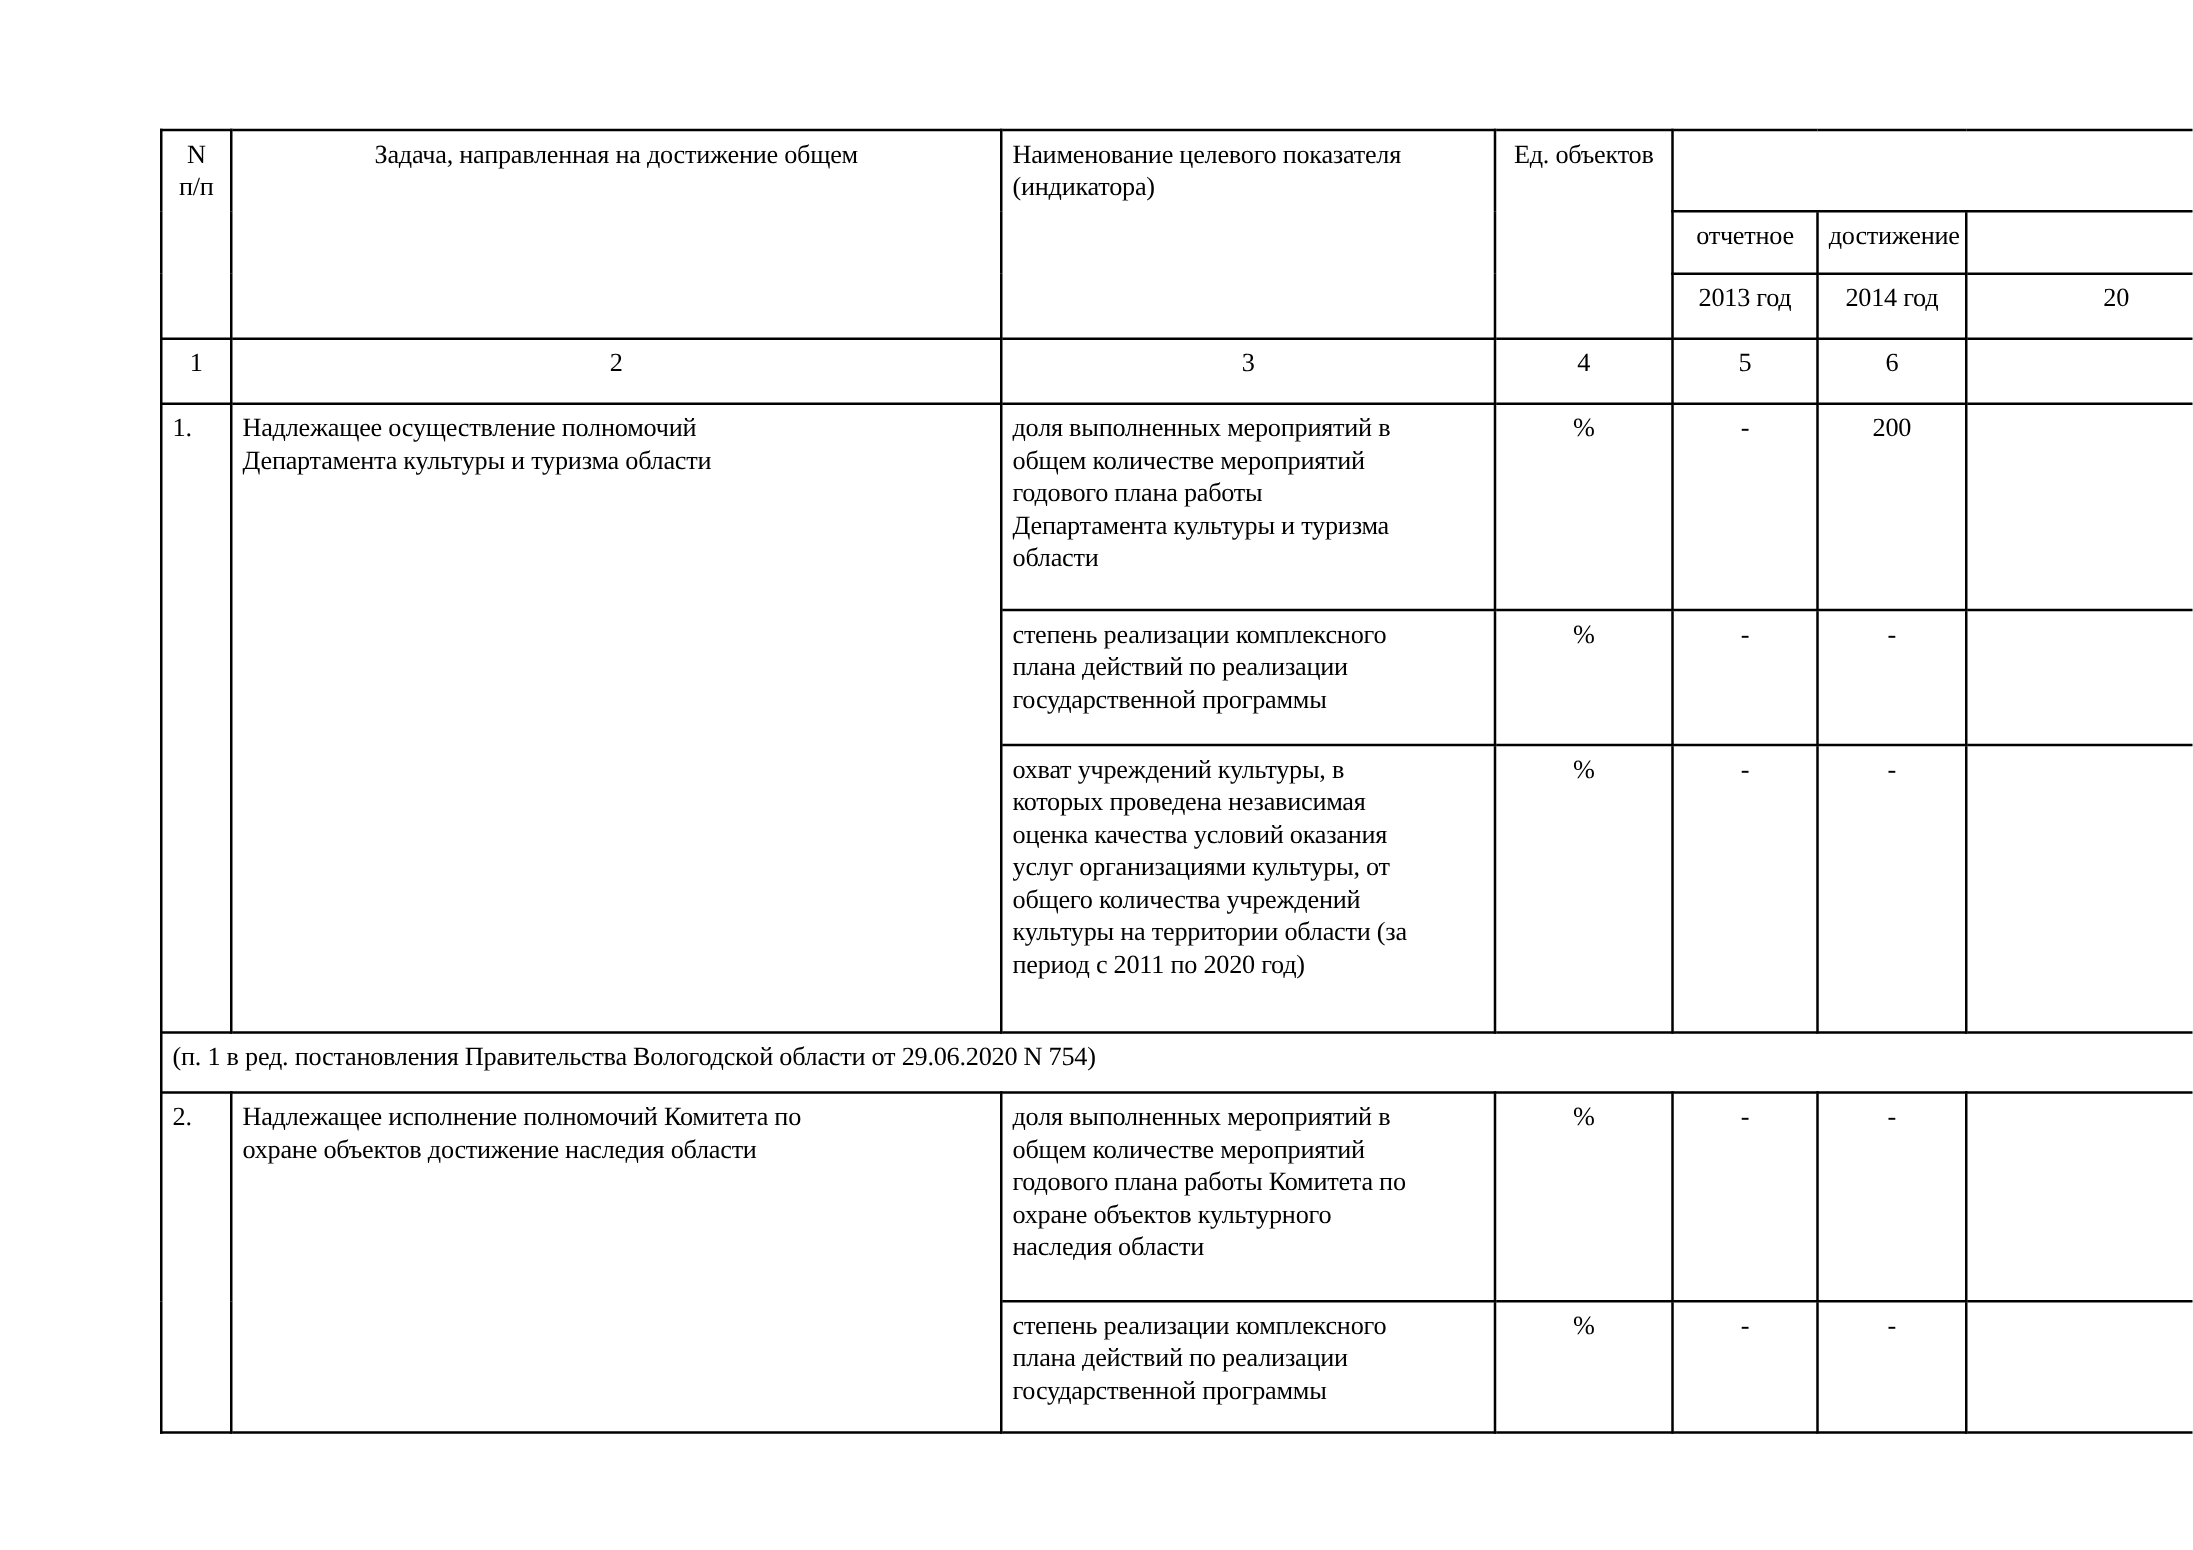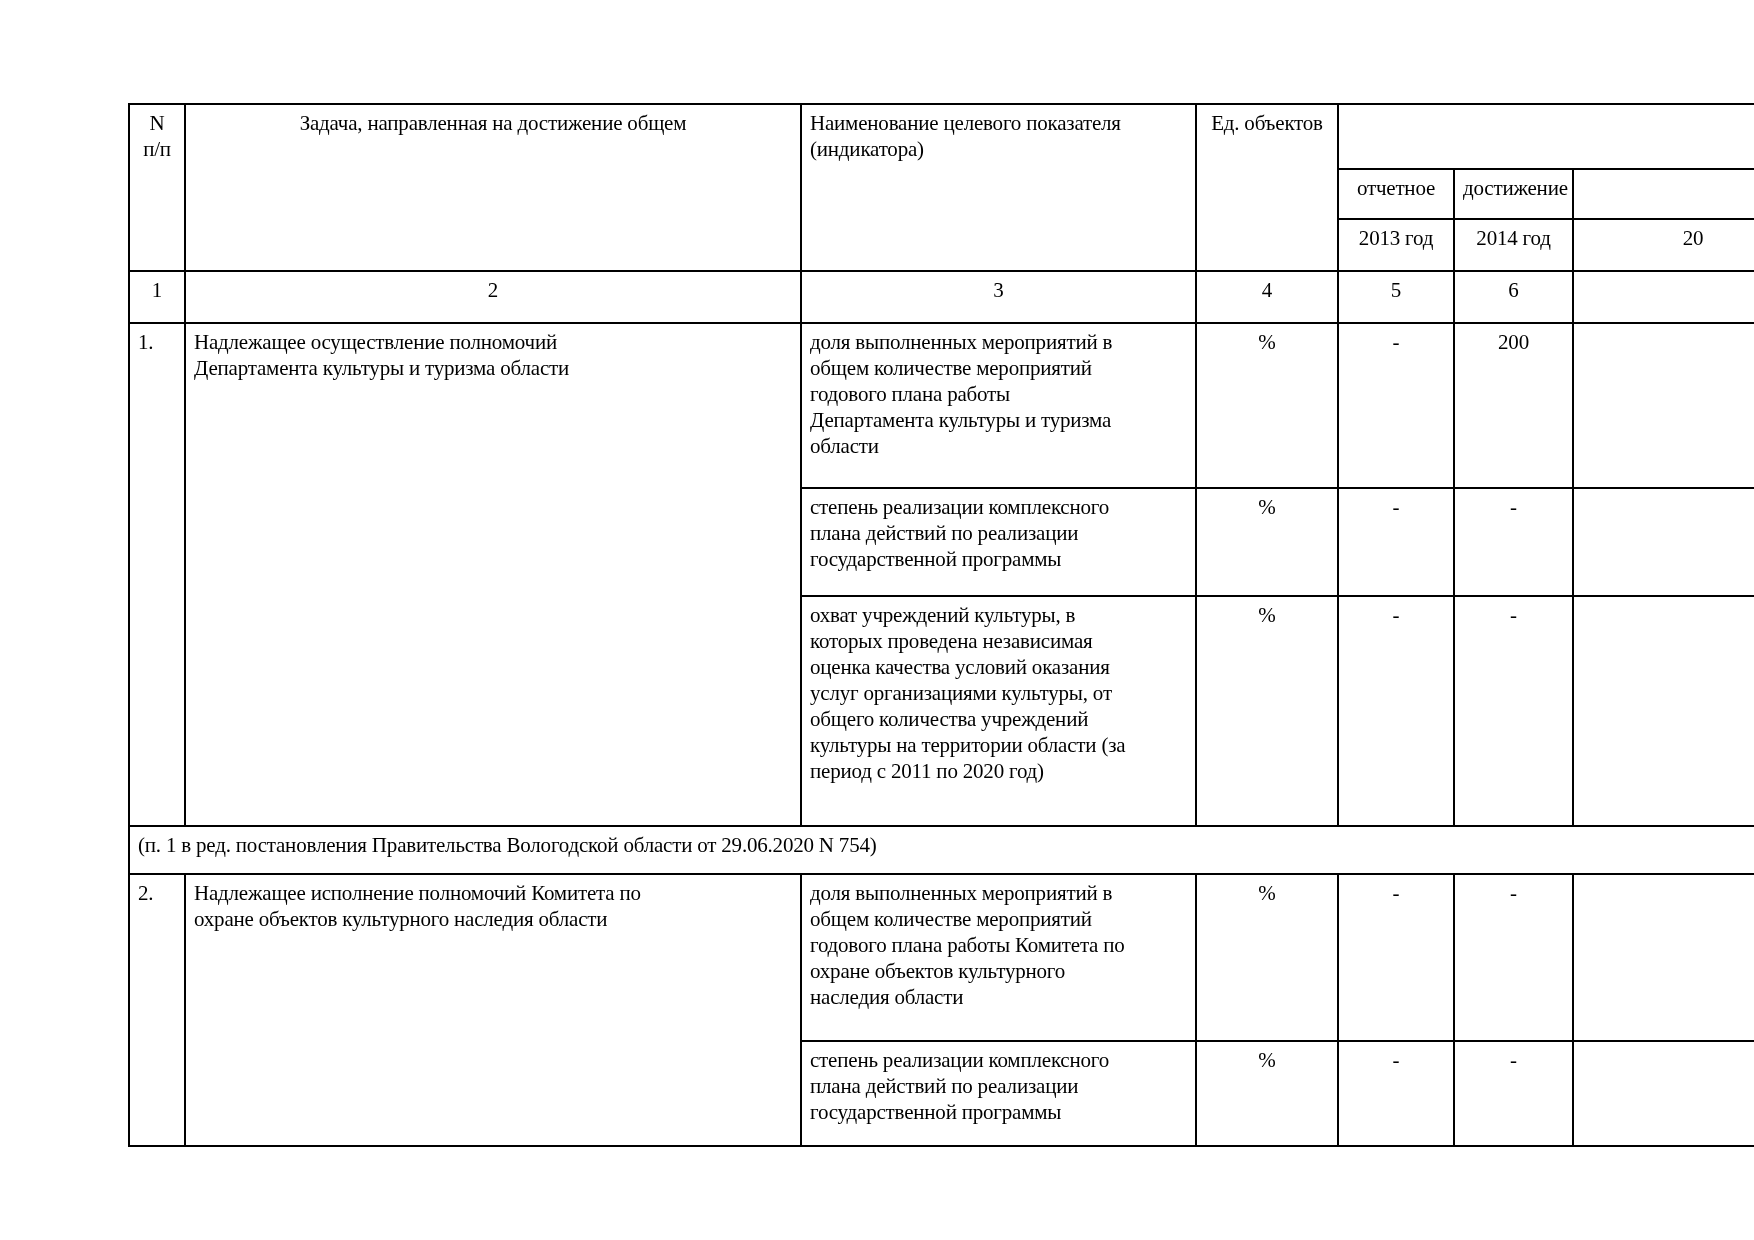--- a/index.html
+++ b/index.html
@@ -117,21 +117,21 @@
     <td class="tc"></td>
   </tr>
 
   <tr style="height:48px">
     <td colspan="7" class="vm notepad">(п. 1 в ред. постановления Правительства Вологодской области от 29.06.2020 N 754)</td>
   </tr>
 
   <tr style="height:167px">
     <td rowspan="2">2.</td>
     <td rowspan="2" class="pre">Надлежащее исполнение полномочий Комитета по
-охране объектов культурного наследия области</td>
+охране объектов достижение наследия области</td>
     <td class="pre">доля выполненных мероприятий в
 общем количестве мероприятий
 годового плана работы Комитета по
 охране объектов культурного
 наследия области</td>
     <td class="tc">%</td>
     <td class="tc">-</td>
     <td class="tc">-</td>
     <td class="tc"></td>
   </tr>

